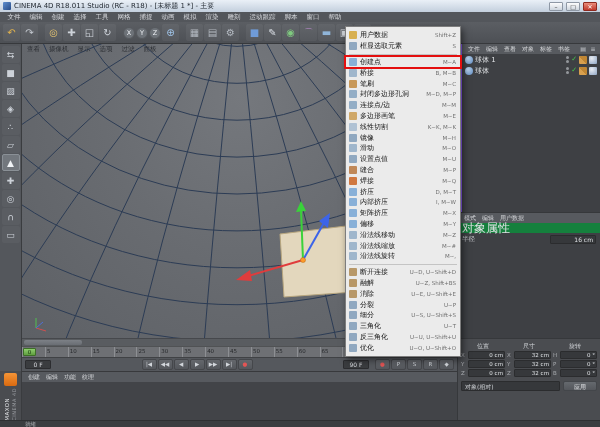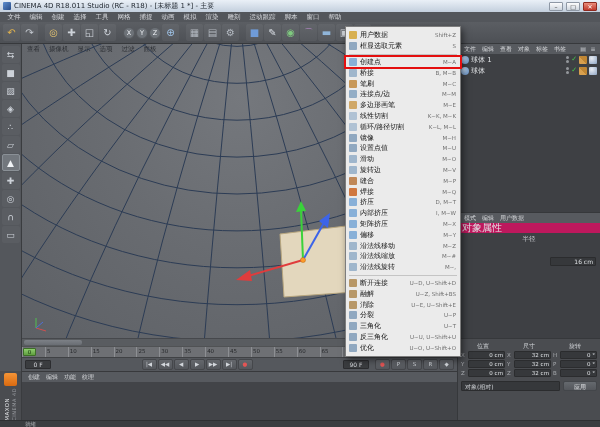--- a/index.html
+++ b/index.html
@@ -61,34 +61,34 @@
     color:#d2d6db;font-size:5.5px;line-height:9px;text-align:center;box-sizing:border-box;flex:none;}
   .tr-btn.rec{color:#e25555;}
   .spacer{flex:1;}
   
   .matman{position:absolute;top:371px;left:22px;width:435px;height:49px;background:#424448;border-top:1px solid #38393c;box-sizing:border-box;}
   .panel-head{height:10px;background:#575a5f;display:flex;align-items:center;font-size:6px;color:#d5d7da;padding:0 3px;white-space:nowrap;}
   .ph-item{padding:0 3px;line-height:10px;}
   .ph-icons{margin-left:auto;display:flex;gap:2px;}
   .ph-ic{width:8px;height:8px;color:#c6cacf;font-size:6px;line-height:8px;text-align:center;}
   
-  .om{position:absolute;top:44px;left:457px;width:143px;height:168px;background:#6d28d9;border-left:1px solid #8b5cf6;box-sizing:border-box;}
+  .om{position:absolute;top:44px;left:457px;width:143px;height:168px;background:#6d28d9;border-left:5px solid #8b5cf6;box-sizing:border-box;}
   .om-body{position:absolute;top:10px;left:0;right:0;bottom:0;background:#3e4044;}
   .om-row{display:flex;align-items:center;height:11px;padding:0 3px;gap:2px;font-size:7px;color:#e2e4e7;white-space:nowrap;}
   .om-icon{width:8px;height:8px;border-radius:50%;background:radial-gradient(circle at 35% 30%,#bcd4ec,#5d89c0);flex:none;}
   .om-dots{display:flex;flex-direction:column;justify-content:center;margin-left:auto;gap:1px;}
   .om-dots i{display:block;width:3px;height:3px;border-radius:50%;background:#94979c;}
   .om-check{color:#46c24a;font-size:7px;line-height:11px;}
   .om-tag{width:8px;height:8px;border-radius:1px;flex:none;}
   .tag-uvw{background:linear-gradient(45deg,#d8a04e 50%,#bf8634 50%);}
   .tag-phong{background:radial-gradient(circle at 35% 30%,#e8ecf2,#8fa6c4);}
   .am{position:absolute;top:212px;left:457px;width:143px;height:126px;background:#4a4c50;border-left:1px solid #36383b;border-top:1px solid #36383b;box-sizing:border-box;}
   .am-body{position:absolute;top:10px;left:0;right:0;bottom:0;background:#3e4044;}
-  .am-section{height:10px;background:#be185d;font-size:10px;color:#e0e2e5;line-height:10px;padding-left:4px;}
-  .am-row{display:flex;align-items:center;padding:2px 4px;font-size:6.5px;color:#c9ccd0;gap:13px;flex-direction:column;}
+  .am-section{height:10px;background:#15803d;font-size:12px;color:#e0e2e5;line-height:10px;padding-left:4px;}
+  .am-row{display:flex;align-items:center;padding:2px 4px;font-size:6.5px;color:#c9ccd0;gap:13px;}
   .am-field{margin-left:auto;width:46px;height:9px;background:#36383b;border:1px solid #2b2c2e;border-radius:1px;
     color:#dde0e3;font-size:6px;line-height:8px;text-align:right;padding:0 2px;box-sizing:border-box;}
   .co{position:absolute;top:338px;left:457px;width:143px;height:82px;background:#4a4c50;border-left:1px solid #36383b;border-top:1px solid #36383b;
     box-sizing:border-box;padding:3px;}
   .co-grid{display:grid;grid-template-columns:1fr 1fr 1fr;gap:2px;}
   .co-title{font-size:6px;color:#d2d5d9;text-align:center;line-height:8px;}
   .co-frow{display:flex;align-items:center;gap:1px;margin-top:1px;}
   .co-axis{font-size:5.5px;color:#a6a9ad;width:6px;flex:none;}
   .co-input{flex:1;height:8px;background:#36383b;border:1px solid #2b2c2e;border-radius:1px;color:#dde0e3;
     font-size:5.5px;line-height:7px;text-align:right;padding:0 1px;box-sizing:border-box;overflow:hidden;}
@@ -458,57 +458,52 @@
     <span class="ctx-label">桥接</span>
     <span class="ctx-sc">B, M~B</span>
   </div>
       <div class="ctx-item">
     <span class="ctx-ic" style="background: rgb(200, 152, 88);"></span>
     <span class="ctx-label">笔刷</span>
     <span class="ctx-sc">M~C</span>
   </div>
       <div class="ctx-item">
     <span class="ctx-ic" style="background: rgb(148, 174, 198);"></span>
+    <span class="ctx-label">封闭多边形孔洞</span>
+    <span class="ctx-sc">M~D, M~P</span>
+  </div>
+      <div class="ctx-item">
+    <span class="ctx-ic" style="background: rgb(148, 174, 198);"></span>
     <span class="ctx-label">连接点/边</span>
     <span class="ctx-sc">M~M</span>
   </div>
       <div class="ctx-item">
     <span class="ctx-ic" style="background: rgb(208, 168, 104);"></span>
     <span class="ctx-label">多边形画笔</span>
     <span class="ctx-sc">M~E</span>
   </div>
       <div class="ctx-item">
     <span class="ctx-ic" style="background: rgb(176, 194, 212);"></span>
     <span class="ctx-label">线性切割</span>
     <span class="ctx-sc">K~K, M~K</span>
   </div>
       <div class="ctx-item">
-    <span class="ctx-ic" style="background: rgb(176, 194, 212);"></span>
-    <span class="ctx-label">循环/路径切割</span>
-    <span class="ctx-sc">K~L, M~L</span>
-  </div>
-      <div class="ctx-item">
     <span class="ctx-ic" style="background: rgb(144, 168, 192);"></span>
     <span class="ctx-label">镜像</span>
     <span class="ctx-sc">M~H</span>
-  </div>
-      <div class="ctx-item">
-    <span class="ctx-ic" style="background: rgb(144, 168, 192);"></span>
-    <span class="ctx-label">设置点值</span>
-    <span class="ctx-sc">M~U</span>
   </div>
       <div class="ctx-item">
     <span class="ctx-ic" style="background: rgb(159, 182, 204);"></span>
     <span class="ctx-label">滑动</span>
     <span class="ctx-sc">M~O</span>
   </div>
       <div class="ctx-item">
-    <span class="ctx-ic" style="background: rgb(159, 182, 204);"></span>
-    <span class="ctx-label">旋转边</span>
-    <span class="ctx-sc">M~V</span>
+    <span class="ctx-ic" style="background: rgb(144, 168, 192);"></span>
+    <span class="ctx-label">设置点值</span>
+    <span class="ctx-sc">M~U</span>
   </div>
       <div class="ctx-item">
     <span class="ctx-ic" style="background: rgb(192, 136, 88);"></span>
     <span class="ctx-label">缝合</span>
     <span class="ctx-sc">M~P</span>
   </div>
       <div class="ctx-item">
     <span class="ctx-ic" style="background: rgb(208, 120, 64);"></span>
     <span class="ctx-label">焊接</span>
     <span class="ctx-sc">M~Q</span>
@@ -568,20 +563,25 @@
     <span class="ctx-label">消除</span>
     <span class="ctx-sc">U~E, U~Shift+E</span>
   </div>
       <div class="ctx-item">
     <span class="ctx-ic" style="background: rgb(144, 168, 192);"></span>
     <span class="ctx-label">分裂</span>
     <span class="ctx-sc">U~P</span>
   </div>
       <div class="ctx-item">
     <span class="ctx-ic" style="background: rgb(144, 168, 192);"></span>
+    <span class="ctx-label">细分</span>
+    <span class="ctx-sc">U~S, U~Shift+S</span>
+  </div>
+      <div class="ctx-item">
+    <span class="ctx-ic" style="background: rgb(144, 168, 192);"></span>
     <span class="ctx-label">三角化</span>
     <span class="ctx-sc">U~T</span>
   </div>
       <div class="ctx-item">
     <span class="ctx-ic" style="background: rgb(144, 168, 192);"></span>
     <span class="ctx-label">反三角化</span>
     <span class="ctx-sc">U~U, U~Shift+U</span>
   </div>
       <div class="ctx-item">
     <span class="ctx-ic" style="background: rgb(144, 168, 192);"></span>

